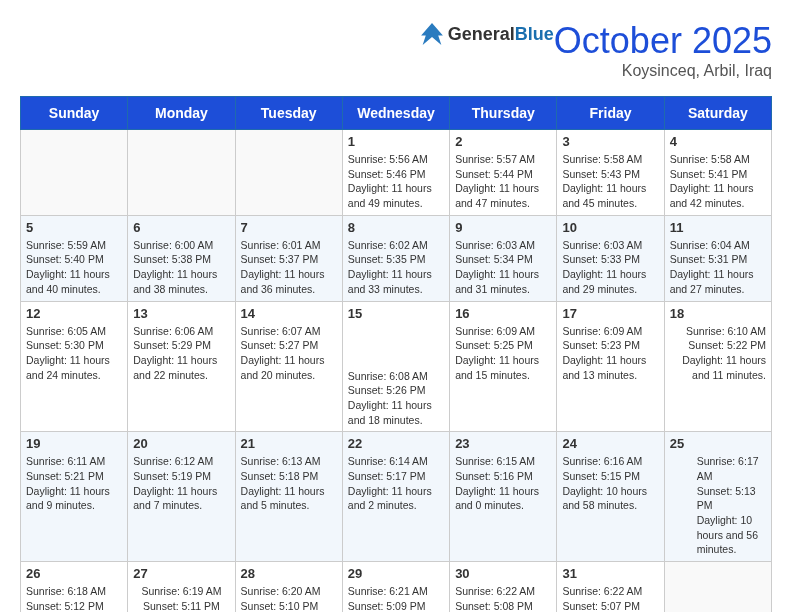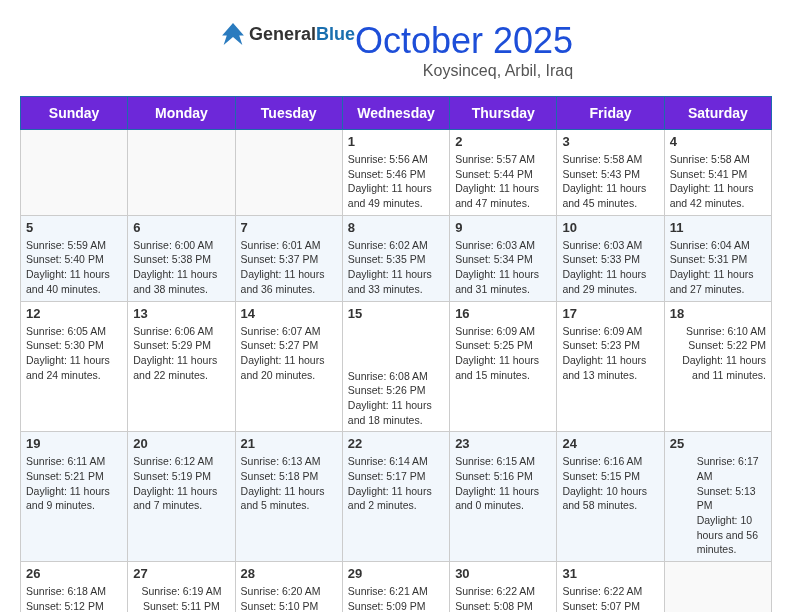--- a/index.html
+++ b/index.html
@@ -5,21 +5,21 @@
     * { box-sizing: border-box; margin: 0; padding: 0; }
     body {
       font-family: Arial, Helvetica, sans-serif;
       background: #fff;
       width: 792px;
       min-height: 612px;
       padding: 20px;
     }
     .header {
       display: flex;
-      justify-content: center;
+      justify-content: flex-end;
       align-items: flex-start;
       margin-bottom: 16px;
     }
     .logo {
       display: flex;
       align-items: center;
     }
     .logo-text-general {
       font-size: 18px;
       font-weight: bold;
@@ -46,21 +46,21 @@
     .location {
       font-size: 16px;
       color: #555;
     }
     .calendar {
       width: 100%;
       border-collapse: collapse;
       border: 1px solid #ccc;
     }
     .calendar th {
-      background-color: #6d28d9;
+      background-color: #1d4ed8;
       color: #fff;
       text-align: center;
       padding: 8px 4px;
       font-size: 14px;
       border: 1px solid #1f6aad;
     }
     .calendar td {
       vertical-align: top;
       border: 1px solid #ccc;
       padding: 4px 5px;

